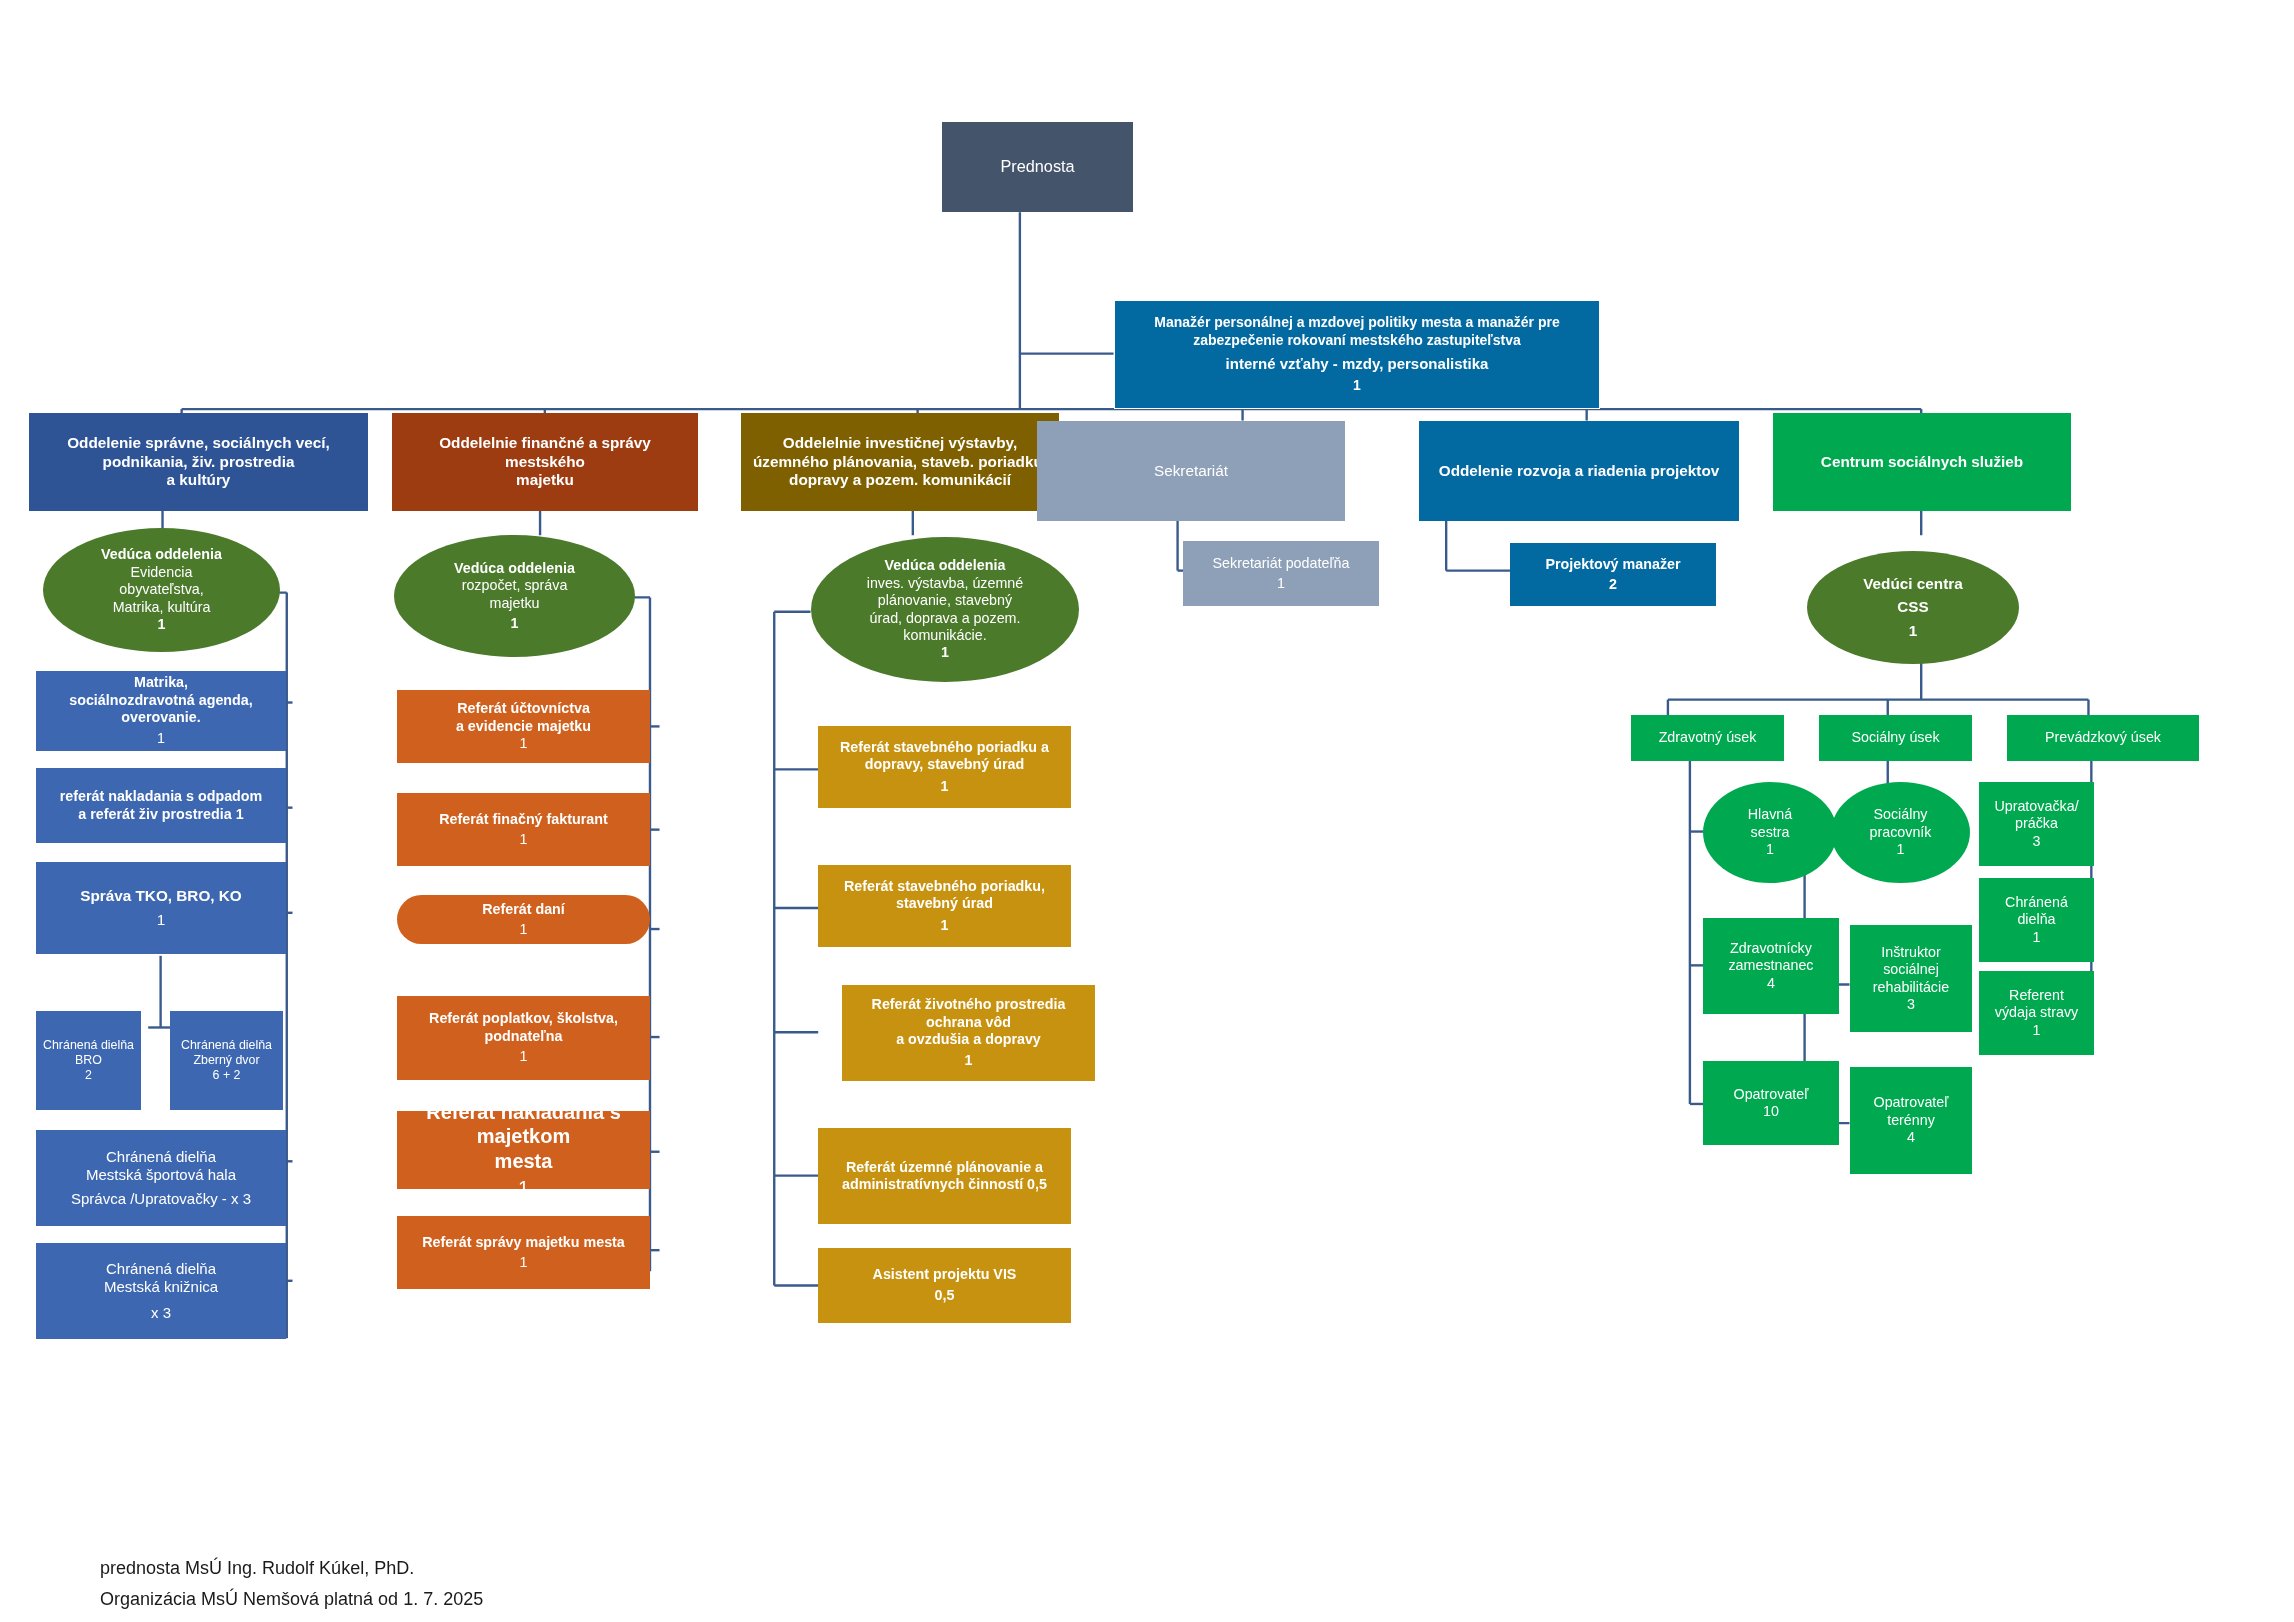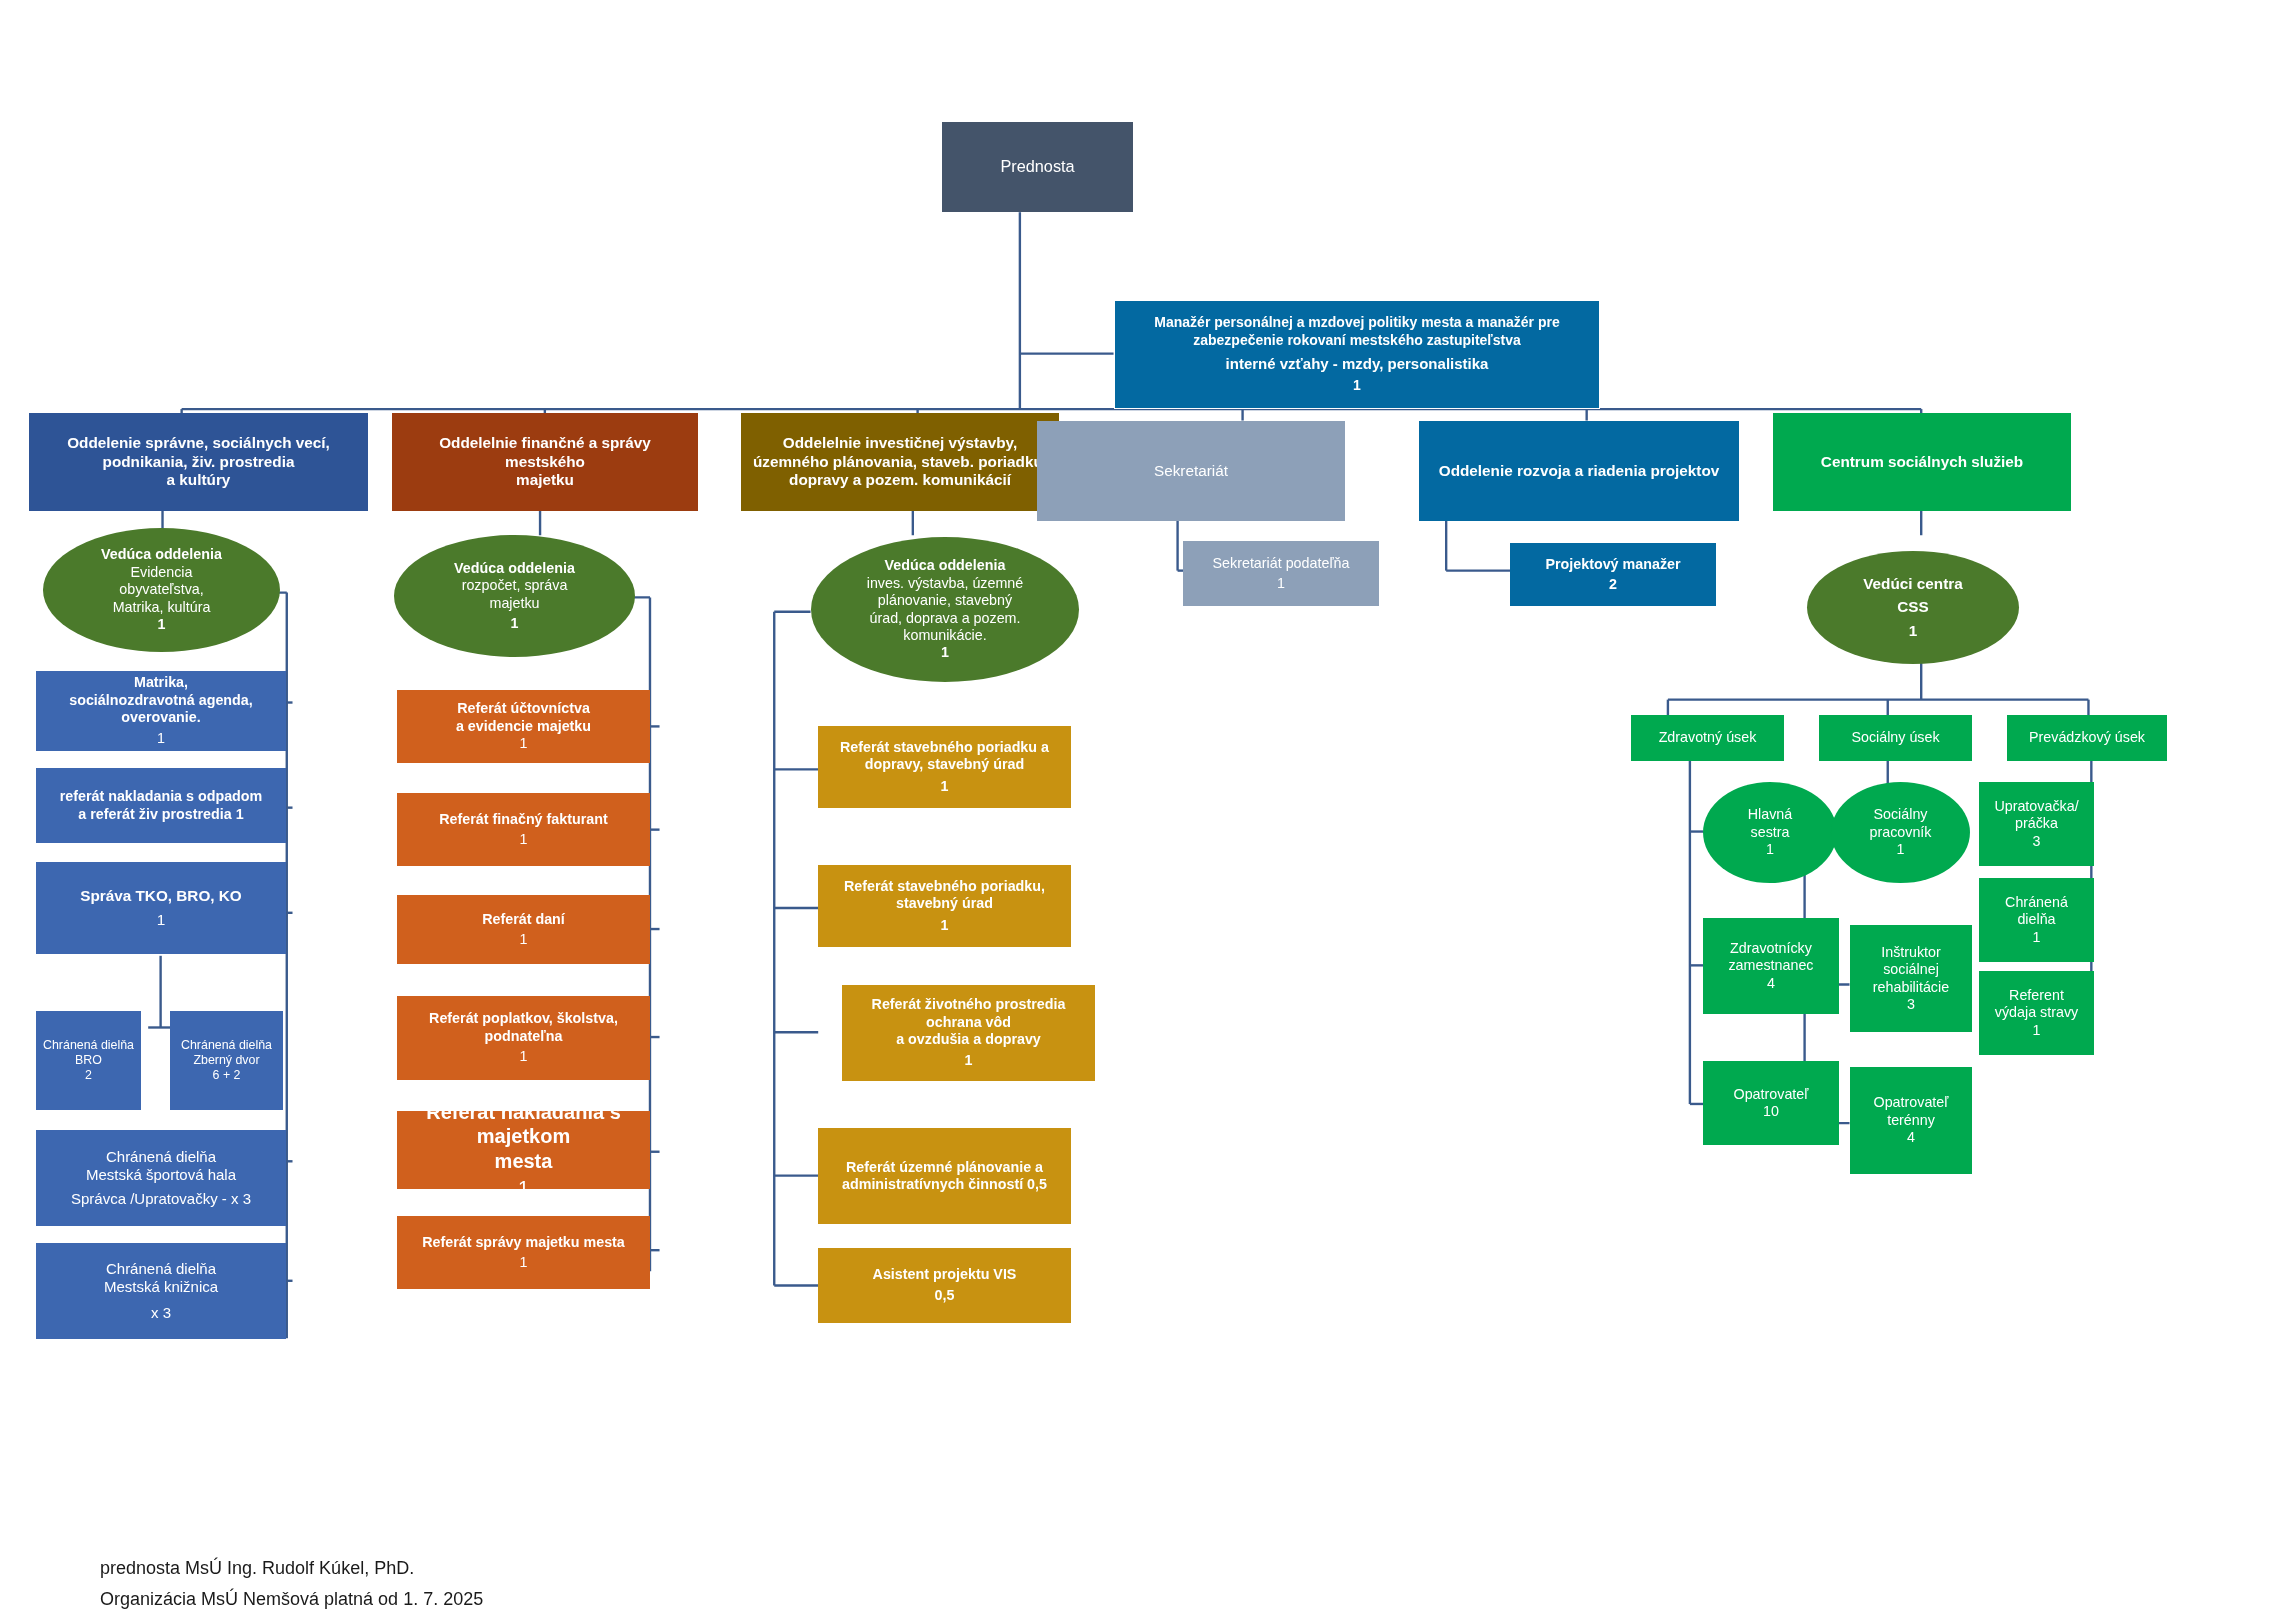--- a/index.html
+++ b/index.html
@@ -222,21 +222,21 @@
     <span class="ln">Referát účtovníctva</span>
     <span class="ln">a evidencie majetku</span>
     <span class="ln" style="font-weight:normal;">1</span>
   </div>
 
   <div class="node c-orange" style="left:397px; top:793px; width:253px; height:73px; font-size:14.3px; font-weight:bold;">
     <span class="ln">Referát finačný fakturant</span>
     <span class="ln" style="font-weight:normal; margin-top:2.9px;">1</span>
   </div>
 
-  <div class="node c-orange" style="left:397px; top:895px; width:253px; height:69px; font-size:14.3px; font-weight:bold;">
+  <div class="node c-orange" style="left:397px; top:895px; width:253px; height:49px; font-size:14.3px; font-weight:bold;border-radius:26px;">
     <span class="ln">Referát daní</span>
     <span class="ln" style="font-weight:normal; margin-top:2.9px;">1</span>
   </div>
 
   <div class="node c-orange" style="left:397px; top:996px; width:253px; height:84px; font-size:14.3px; font-weight:bold;">
     <span class="ln">Referát poplatkov, školstva,</span>
     <span class="ln">podnateľna</span>
     <span class="ln" style="font-weight:normal; margin-top:2.9px;">1</span>
   </div>
 
@@ -322,21 +322,21 @@
     <span class="ln bold" style="margin-top:4.8px;">CSS</span>
     <span class="ln bold" style="margin-top:4.8px;">1</span>
   </div>
 
   <div class="node c-green" style="left:1631px; top:715px; width:153px; height:46px; font-size:14.3px;">
     <span class="ln">Zdravotný úsek</span>
   </div>
   <div class="node c-green" style="left:1819px; top:715px; width:153px; height:46px; font-size:14.3px;">
     <span class="ln">Sociálny úsek</span>
   </div>
-  <div class="node c-green" style="left:2007px; top:715px; width:160px; height:46px; font-size:14.3px;">
+  <div class="node c-green" style="left:2007px; top:715px; width:192px; height:46px; font-size:14.3px;">
     <span class="ln">Prevádzkový úsek</span>
   </div>
 
   <div class="node c-green ellipse" style="left:1703px; top:782px; width:134px; height:101px; font-size:14.3px;">
     <span class="ln">Hlavná</span>
     <span class="ln">sestra</span>
     <span class="ln">1</span>
   </div>
   <div class="node c-green" style="left:1703px; top:918px; width:136px; height:96px; font-size:14.3px;">
     <span class="ln">Zdravotnícky</span>

